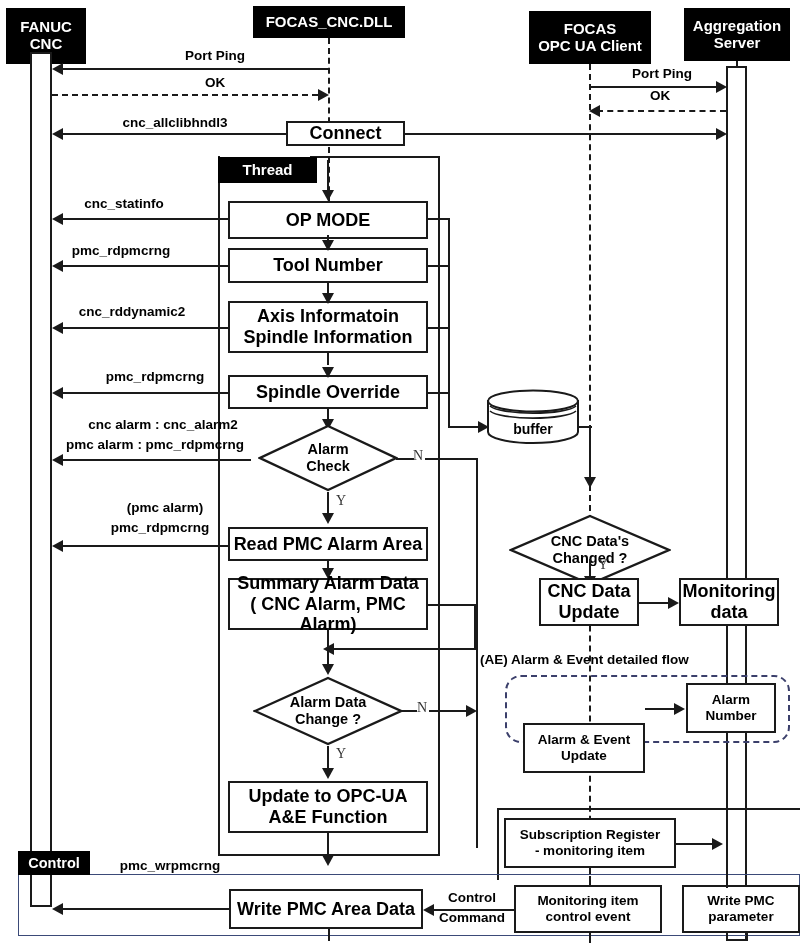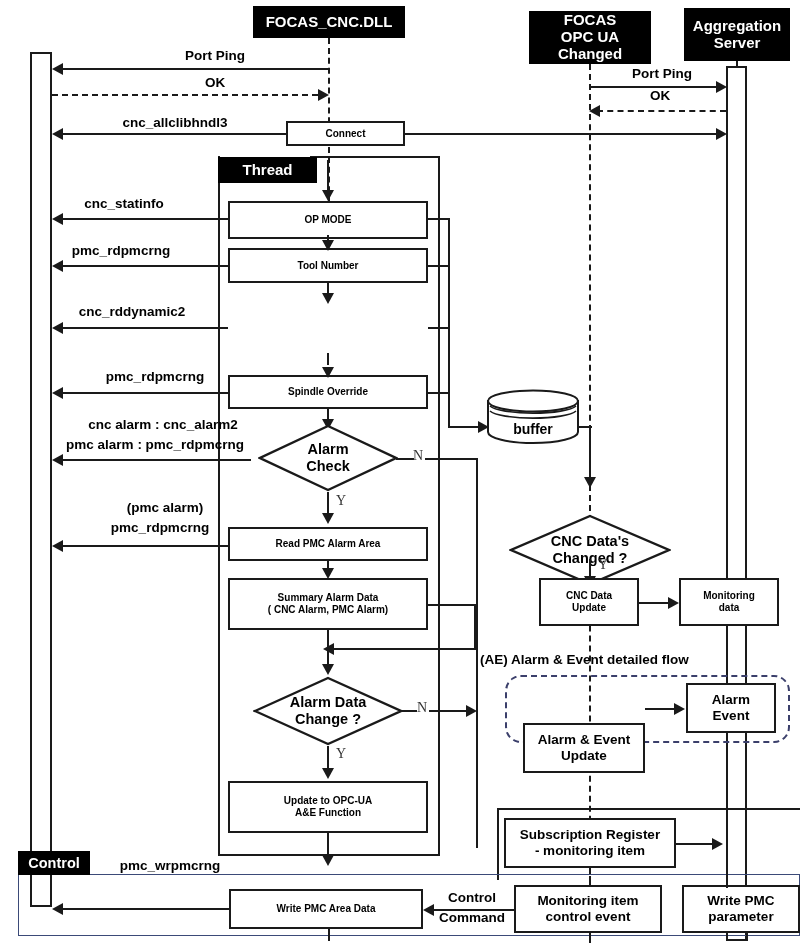--- a/index.html
+++ b/index.html
@@ -8,21 +8,21 @@
   .abs{position:absolute;box-sizing:border-box;}
 
   
   .actor{background:#000;color:#fff;display:flex;flex-direction:column;align-items:center;
          justify-content:center;font-weight:bold;font-size:15px;line-height:1.12;text-align:center;}
   .actor span{display:block;}
 
   
   .pbox{border:2px solid #1a1a1a;background:#fff;display:flex;flex-direction:column;
         align-items:center;justify-content:center;text-align:center;font-weight:bold;
-        font-size:10px;line-height:1.16;color:#000;}
+        font-size:18px;line-height:1.16;color:#000;}
   .pbox.small{font-size:13.5px;}
 
   
   .lbl{font-weight:bold;font-size:13.5px;color:#000;text-align:center;line-height:1.18;white-space:nowrap;}
   .lbl.left{text-align:left;}
   .yn{font-size:14px;color:#333;font-weight:normal;font-family:"Liberation Serif",serif;}
 
   
   .hline{background:#1a1a1a;height:2px;}
   .vline{background:#1a1a1a;width:2px;}
@@ -54,28 +54,32 @@
 
   
   .frame{border:1.5px solid #3b4a78;background:transparent;}
   .frame2{border:2px solid #1a1a1a;background:transparent;}
 </style>
 </head>
 <body>
 
 <div id="stage">
 
+  <div class="abs actor" style="left:6px;top:8px;width:80px;height:56px;">
+    <span>FANUC</span>
+    <span>CNC</span>
+  </div>
 
   <div class="abs actor" style="left:253px;top:6px;width:152px;height:32px;">
     <span>FOCAS_CNC.DLL</span>
   </div>
 
   <div class="abs actor" style="left:529px;top:11px;width:122px;height:53px;">
     <span>FOCAS</span>
-    <span>OPC UA Changed</span>
+    <span>OPC UA Client</span>
   </div>
 
   <div class="abs actor" style="left:684px;top:8px;width:106px;height:53px;">
     <span>Aggregation</span>
     <span>Server</span>
   </div>
 
   <div class="abs vline" style="left:40px;top:64px;height:12px;"></div>
   <div class="abs bar" style="left:30px;top:52px;width:22px;height:855px;"></div>
 
@@ -123,20 +127,24 @@
   </div>
 
   <div class="abs vline" style="left:327px;top:160px;height:33px;"></div>
   <div class="abs ar ar-d" style="left:322px;top:190px;"></div>
 
   <div class="abs pbox" style="left:228px;top:201px;width:200px;height:38px;">
     <span>OP MODE</span>
   </div>
   <div class="abs pbox" style="left:228px;top:248px;width:200px;height:35px;">
     <span>Tool Number</span>
+  </div>
+  <div class="abs pbox" style="left:228px;top:301px;width:200px;height:52px;">
+    <span>Axis Informatoin</span>
+    <span>Spindle Information</span>
   </div>
   <div class="abs pbox" style="left:228px;top:375px;width:200px;height:34px;">
     <span>Spindle Override</span>
   </div>
 
   <div class="abs vline" style="left:327px;top:235px;height:8px;"></div>
   <div class="abs ar ar-d" style="left:322px;top:240px;"></div>
 
   <div class="abs vline" style="left:327px;top:283px;height:13px;"></div>
   <div class="abs ar ar-d" style="left:322px;top:293px;"></div>
@@ -291,21 +299,21 @@
   <div class="abs dgroup" style="left:505px;top:675px;width:285px;height:68px;"></div>
 
   <div class="abs pbox small" style="left:523px;top:683px;width:122px;height:50px;margin-top:40px;">
     <span>Alarm &amp; Event</span>
     <span>Update</span>
   </div>
   <div class="abs hline" style="left:645px;top:708px;width:34px;"></div>
   <div class="abs ar ar-r" style="left:674px;top:703px;"></div>
   <div class="abs pbox small" style="left:686px;top:683px;width:90px;height:50px;">
     <span>Alarm</span>
-    <span>Event</span>
+    <span>Number</span>
   </div>
 
   <div class="abs vline" style="left:497px;top:808px;height:72px;"></div>
   <div class="abs hline" style="left:497px;top:808px;width:303px;"></div>
 
   <div class="abs pbox small" style="left:504px;top:818px;width:172px;height:50px;">
     <span>Subscription Register</span>
     <span>- monitoring item</span>
   </div>
   <div class="abs hline" style="left:676px;top:843px;width:40px;"></div>

